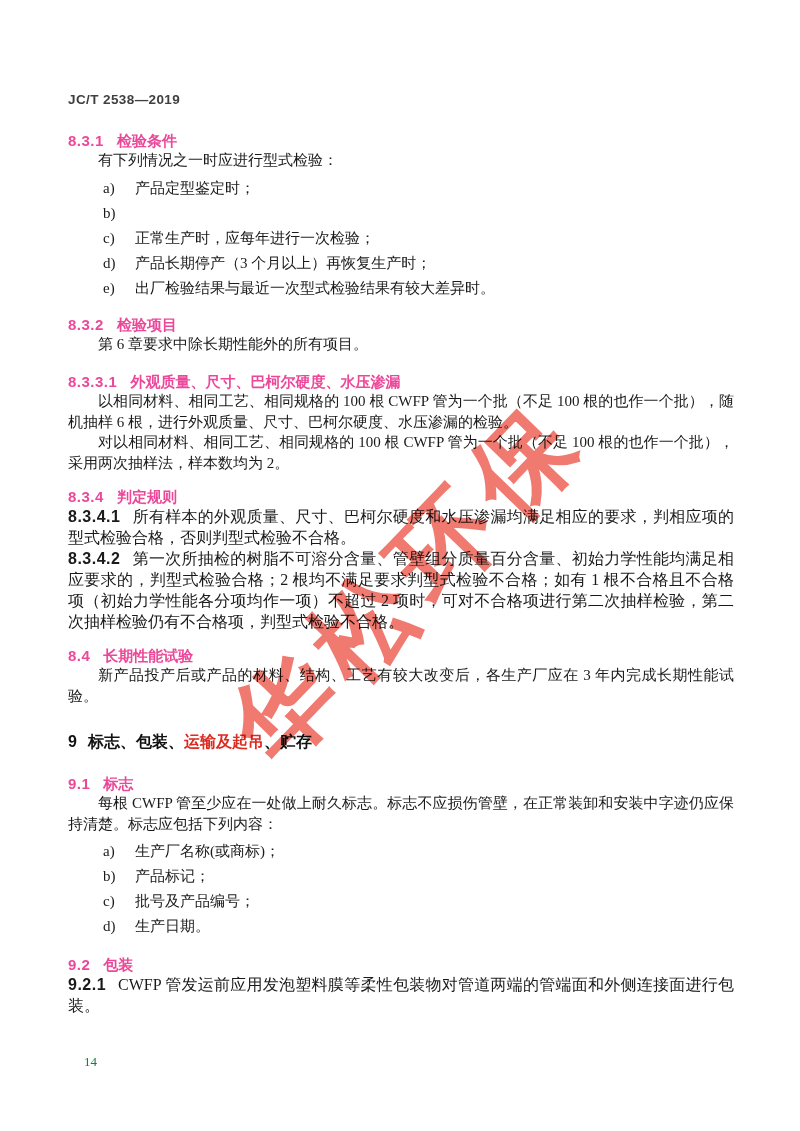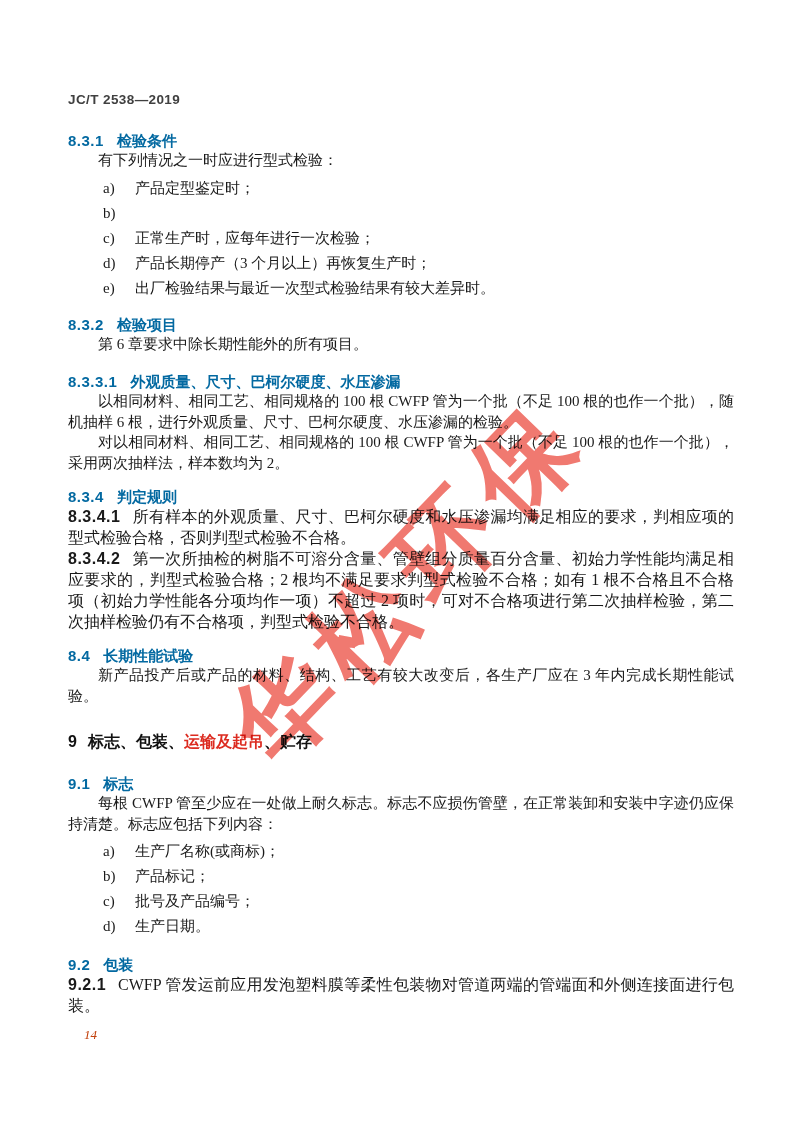--- a/index.html
+++ b/index.html
@@ -15,21 +15,21 @@
     position:absolute; left:68px; top:0; width:666px;
   }
   .doc-header {
     margin-top:92px;
     font-family:"Liberation Sans","DejaVu Sans",sans-serif;
     font-weight:bold; font-size:13.5px; letter-spacing:0.4px;
     color:#404040;
   }
   .hd {
     font-family:"Liberation Sans","DejaVu Sans",sans-serif;
-    font-weight:bold; font-size:15px; color:#0369a1;
+    font-weight:bold; font-size:15px; color:#ec4899;
     line-height:19px;
   }
   .hd .num { margin-right:13px; letter-spacing:0.5px; }
   .chapter-hd {
     font-family:"Liberation Sans","DejaVu Sans",sans-serif;
     font-weight:bold; font-size:16px; color:#111;
     line-height:20px;
   }
   .chapter-hd .num { margin-right:11px; }
   .red-accent { color:#dc2b20; }
@@ -63,22 +63,22 @@
   .mt-h834 { margin-top:14px; }
   .mt-p8341 { margin-top:12px; }
   .mt-h84 { margin-top:14px; }
   .mt-p84 { margin-top:10px; }
   .mt-h9 { margin-top:26px; }
   .mt-h91 { margin-top:22px; }
   .mt-p91 { margin-top:10px; }
   .mt-h92 { margin-top:16px; }
   .mt-p921 { margin-top:12px; }
   .page-number {
-    margin-top:11px; padding-left:16px;
-    font-size:13px; color:#c2410c;font-style:italic;
+    margin-top:38px; padding-left:16px;
+    font-size:13px; color:#15803d;
   }
   .watermark {
     position:absolute; left:410px; top:583px;
     transform:translate(-50%,-50%) rotate(-46deg);
     transform-origin:center center;
     font-family:"Liberation Sans","DejaVu Sans",sans-serif;
     font-weight:bold; font-size:100px; letter-spacing:14px;
     white-space:nowrap;
     color:#ee665c; opacity:0.88;
     mix-blend-mode:multiply;

